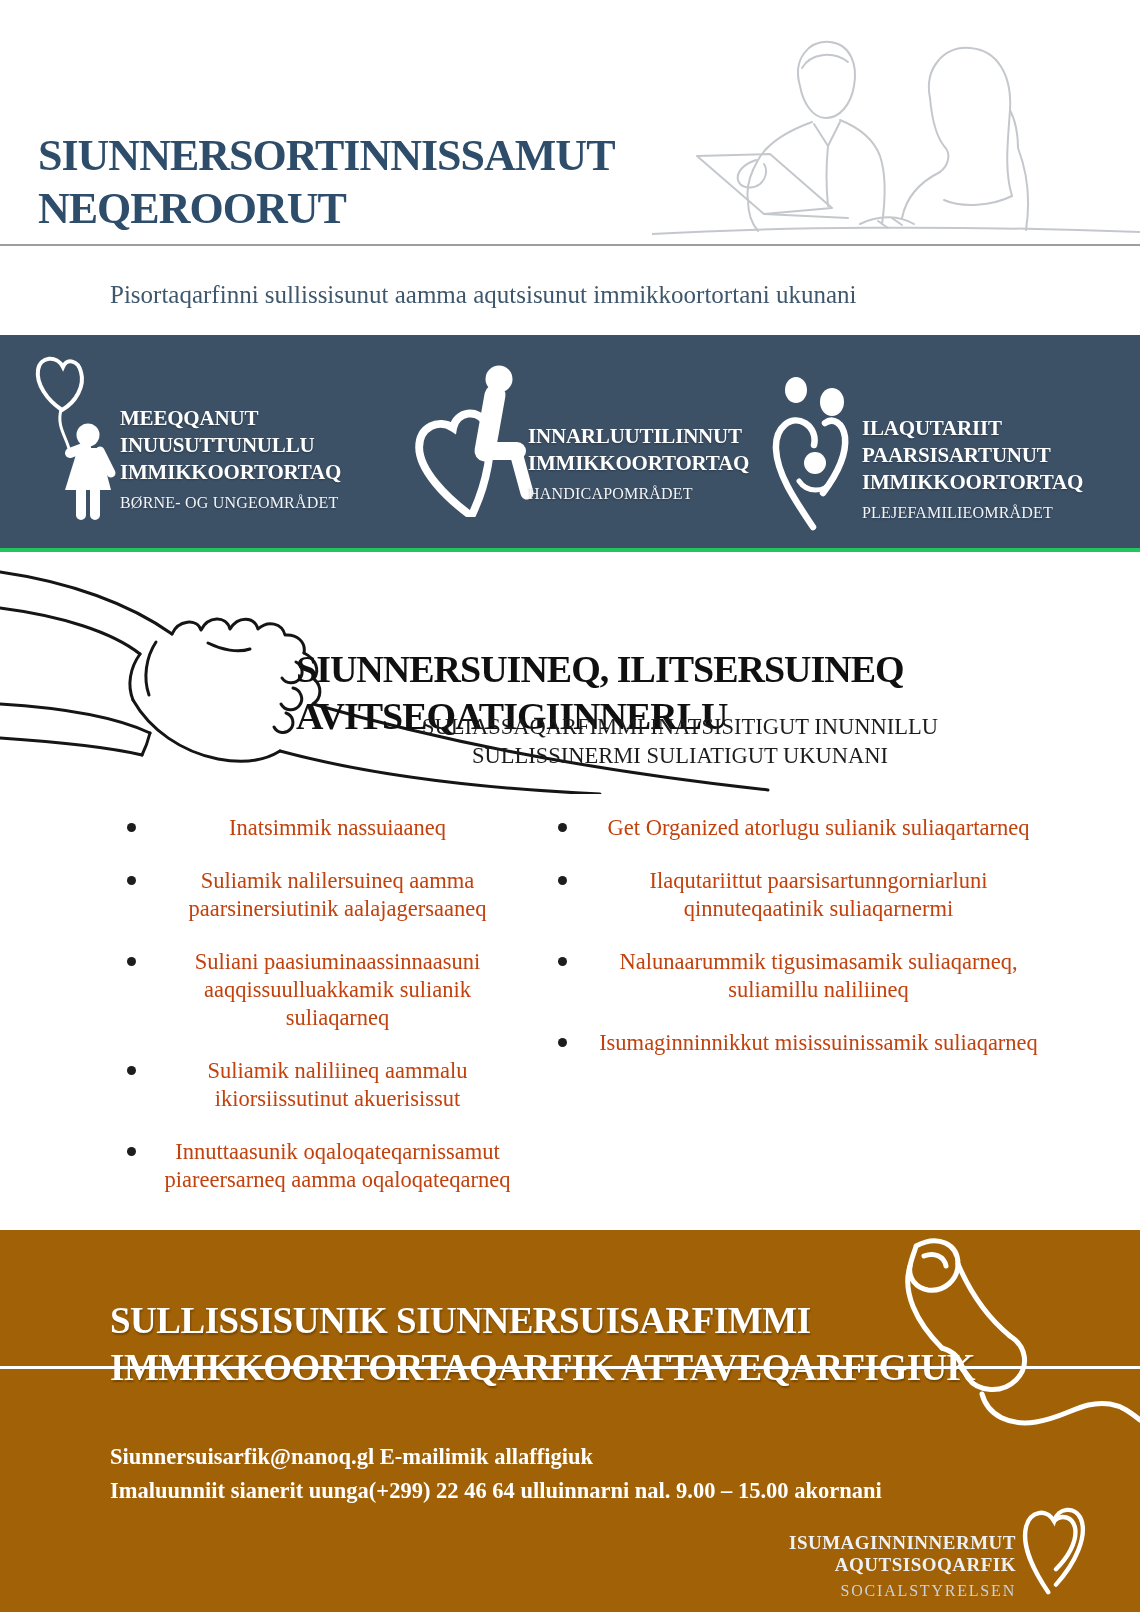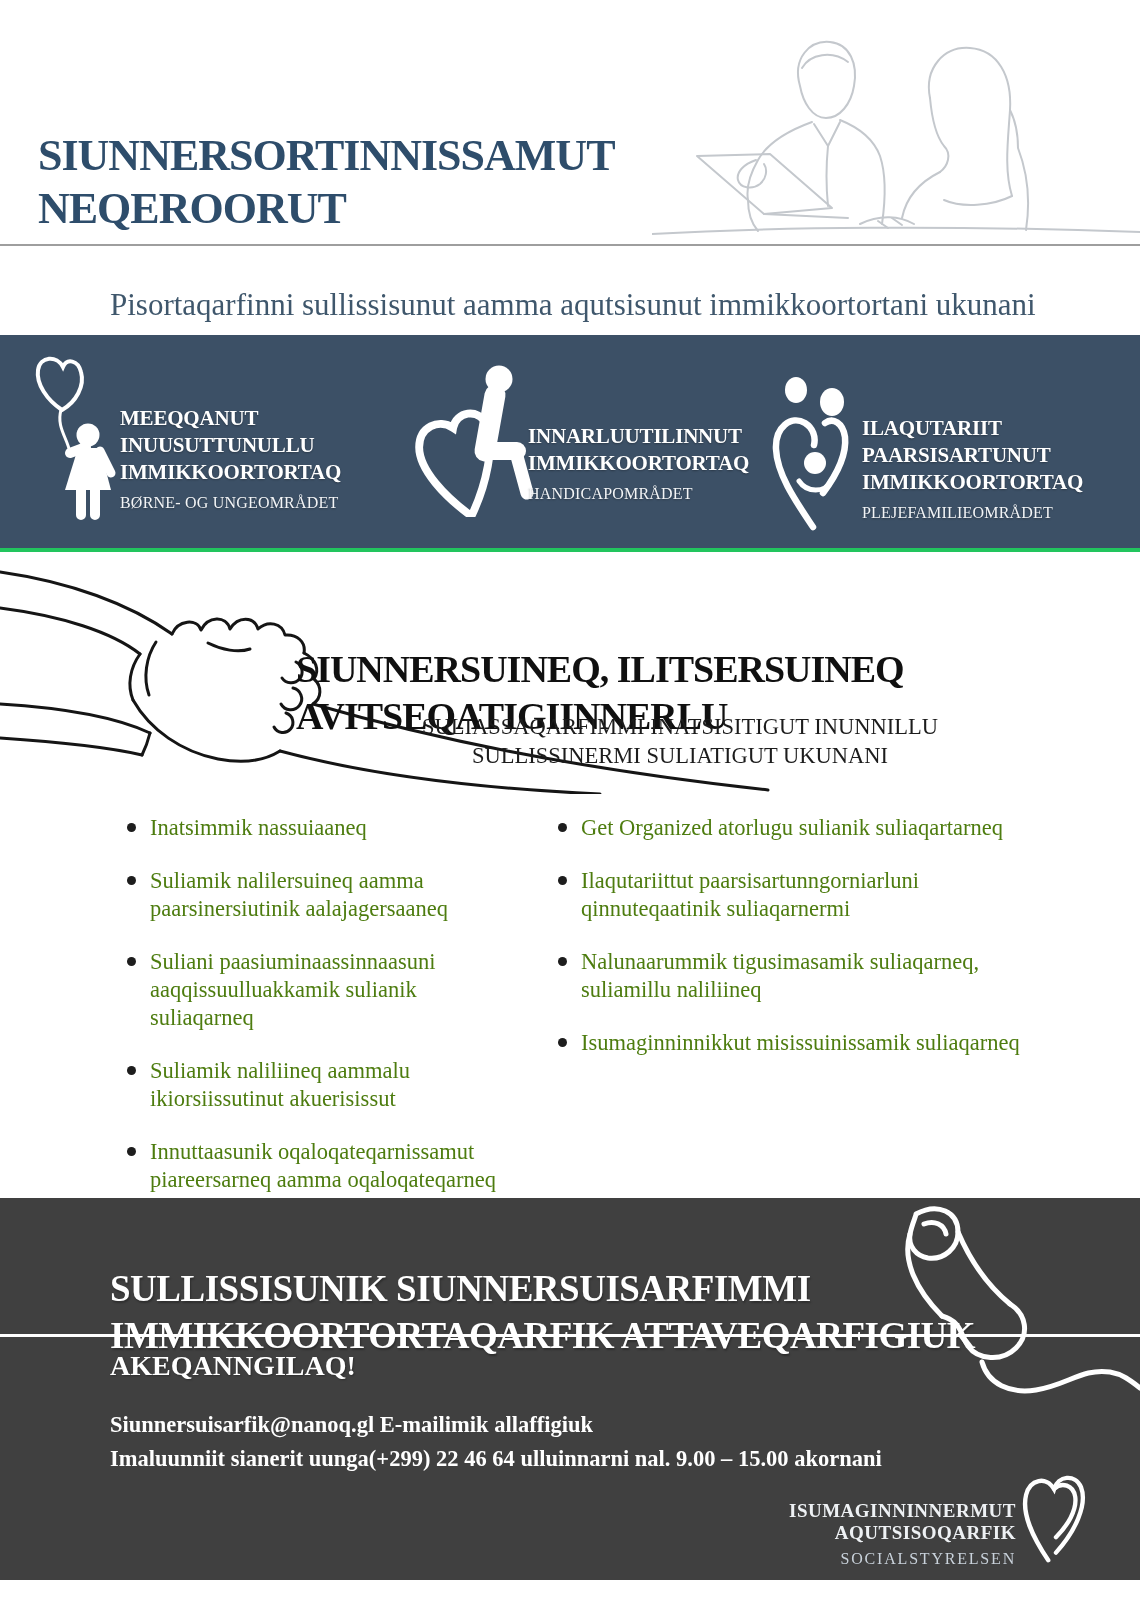--- a/index.html
+++ b/index.html
@@ -4,21 +4,21 @@
 <style>
   html,body{margin:0;padding:0;background:#fff;}
   .page{position:relative;width:1140px;height:1612px;background:#ffffff;overflow:hidden;
         font-family:Liberation Serif, serif;color:#242424;}
 
   
   .main-title{position:absolute;left:38px;top:100px;font-size:44px;font-weight:700;
               color:#2e4d6b;line-height:53px;letter-spacing:-1px;}
   .consult-art{position:absolute;left:652px;top:28px;}
   .title-rule{position:absolute;left:0;top:244px;width:1140px;height:2px;background:#9e9e9e;}
-  .subtitle{position:absolute;left:110px;top:256px;font-size:31px;color:#3f576c;}
+  .subtitle{position:absolute;left:110px;top:256px;font-size:25px;color:#3f576c;}
 
   
   .band1{position:absolute;left:0;top:335px;width:1140px;height:213px;background:#3c5066;
          border-bottom:4px solid #22c55e;}
   .dept-icon{position:absolute;}
   .dept-text{position:absolute;color:#ffffff;text-shadow:0 1px 2px rgba(0,0,0,.3);}
   .dept-title span{display:block;font-size:21px;font-weight:700;line-height:27px;letter-spacing:-.2px;}
   .dept-sub{font-size:16px;font-weight:400;margin-top:8px;letter-spacing:.2px;color:#f3f5f7;}
 
   
@@ -26,26 +26,26 @@
   .handshake-art{position:absolute;left:0;top:6px;}
   .services-heading{position:absolute;left:296px;top:62px;font-size:38px;font-weight:700;
                     color:#101010;line-height:47px;letter-spacing:-1px;}
   .services-subheading{position:absolute;left:300px;top:160px;width:760px;text-align:center;
                        font-size:22.5px;line-height:29px;color:#1c1c1c;}
   .bullet-cols{position:absolute;left:125px;top:262px;display:flex;}
   .bullet-col{list-style:none;margin:0;padding:0;}
   .bullet-col.left{width:400px;margin-right:31px;}
   .bullet-col.right{width:500px;}
   .bullet-col li{position:relative;padding-left:25px;font-size:22.5px;line-height:28px;
-                 margin-bottom:25px;color:#4d7c0f;}
+                 margin-bottom:25px;color:#c2410c;text-align:center;}
   .bullet-col li::before{content:"";position:absolute;left:2px;top:9px;width:9px;height:9px;
                  border-radius:50%;background:#1d1d1d;}
 
   
-  .band2{position:absolute;left:0;top:1198px;width:1140px;height:382px;background:#404040;color:#fff;}
+  .band2{position:absolute;left:0;top:1230px;width:1140px;height:382px;background:#a16207;color:#fff;}
   .contact-heading{position:absolute;left:110px;top:36px;font-size:37px;font-weight:700;
                    line-height:47px;letter-spacing:-.5px;text-shadow:1px 2px 2px rgba(0,0,0,.3);}
   .contact-divider{position:absolute;left:0;top:136px;width:1140px;height:3px;background:#ffffff;}
   .free-label{position:absolute;left:110px;top:152px;font-size:28px;font-weight:700;
               text-shadow:1px 1px 2px rgba(0,0,0,.3);}
   .contact-lines{position:absolute;left:110px;top:210px;font-size:22.5px;font-weight:700;line-height:34px;}
   .phone-art{position:absolute;right:0;top:0;}
   .footer-logo{position:absolute;right:46px;top:266px;display:flex;align-items:flex-end;gap:0;}
   .footer-logo-text{text-align:right;}
   .footer-logo-text .l1,.footer-logo-text .l2{font-size:19px;font-weight:700;line-height:22px;
@@ -201,21 +201,20 @@
 
     <svg class="phone-art" width="282" height="205" viewBox="0 0 282 205" fill="none" stroke="#ffffff" stroke-width="5" stroke-linecap="round" stroke-linejoin="round">
       <path d="M58 16 C80 4 100 14 100 34 C100 50 86 62 70 60 C58 58 50 48 52 36 C54 26 58 18 58 16 Z"></path>
       <path d="M66 26 C76 22 86 26 88 36"></path>
       <path d="M52 36 C44 62 58 92 84 118"></path>
       <path d="M100 34 C112 62 130 88 152 106"></path>
       <path d="M152 106 C168 116 172 136 158 150 C144 164 120 162 110 148 C102 136 104 124 84 118"></path>
       <path d="M124 164 C130 186 152 196 178 192 C210 187 224 170 252 174 C264 176 272 182 282 190"></path>
     </svg>
 
-    <div class="free-label">AKEQANNGILAQ!</div>
 
     <div class="contact-lines">
       <div>Siunnersuisarfik@nanoq.gl E-mailimik allaffigiuk</div>
       <div>Imaluunniit  sianerit  uunga(+299) 22 46 64 ulluinnarni nal. 9.00 – 15.00 akornani</div>
     </div>
 
     <div class="footer-logo">
       <div class="footer-logo-text">
         <div class="l1">ISUMAGINNINNERMUT</div>
         <div class="l2">AQUTSISOQARFIK</div>

